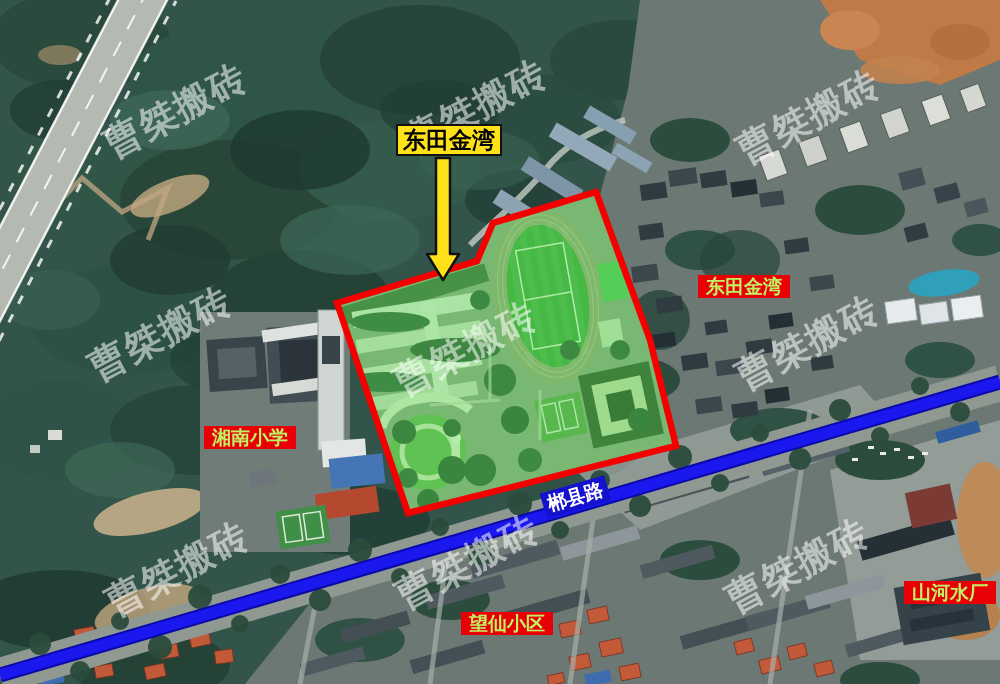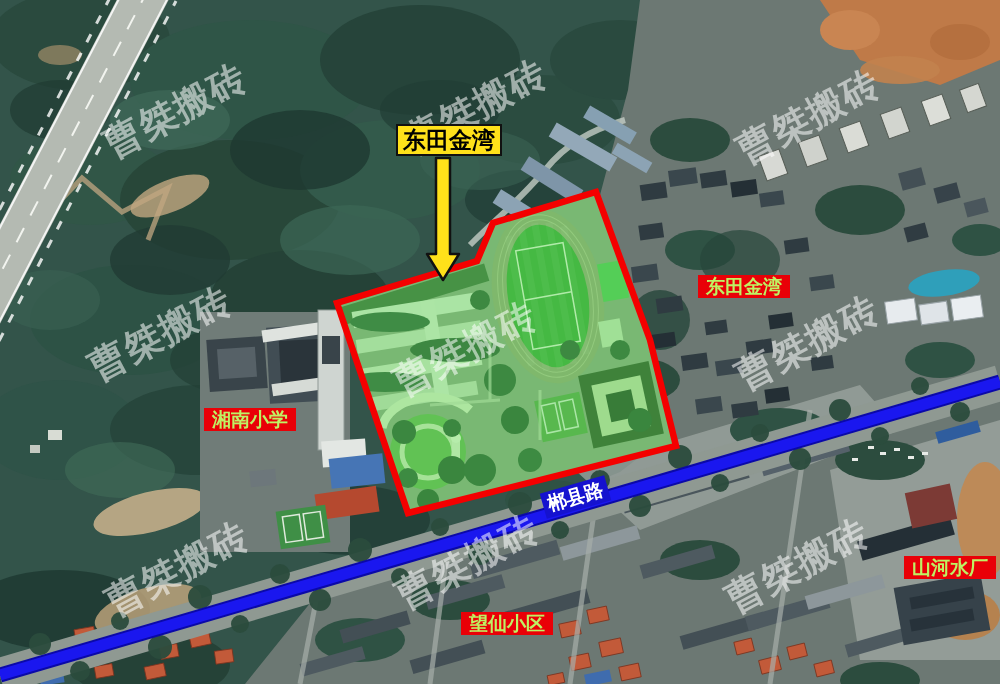--- a/index.html
+++ b/index.html
@@ -375,20 +375,20 @@
   <div class="wm" style="left:388px;top:324px">曹桀搬砖</div>
   <div class="wm" style="left:730px;top:318px">曹桀搬砖</div>
   <div class="wm" style="left:100px;top:544px">曹桀搬砖</div>
   <div class="wm" style="left:390px;top:537px">曹桀搬砖</div>
   <div class="wm" style="left:720px;top:541px">曹桀搬砖</div>
 
   <div class="lbl-callout" style="left:396px;top:124px">东田金湾</div>
 
   <div class="lbl-red" style="left:698px;top:275px">东田金湾</div>
 
-  <div class="lbl-red" style="left:204px;top:408px">湘南小学</div>
+  <div class="lbl-red" style="left:204px;top:426px">湘南小学</div>
 
   <div class="lbl-red" style="left:461px;top:612px">望仙小区</div>
 
-  <div class="lbl-red" style="left:904px;top:556px">山河水厂</div>
+  <div class="lbl-red" style="left:904px;top:581px">山河水厂</div>
 
   <div class="lbl-road" style="left:542px;top:484px">郴县路</div>
 </div>
 
 </body></html>

